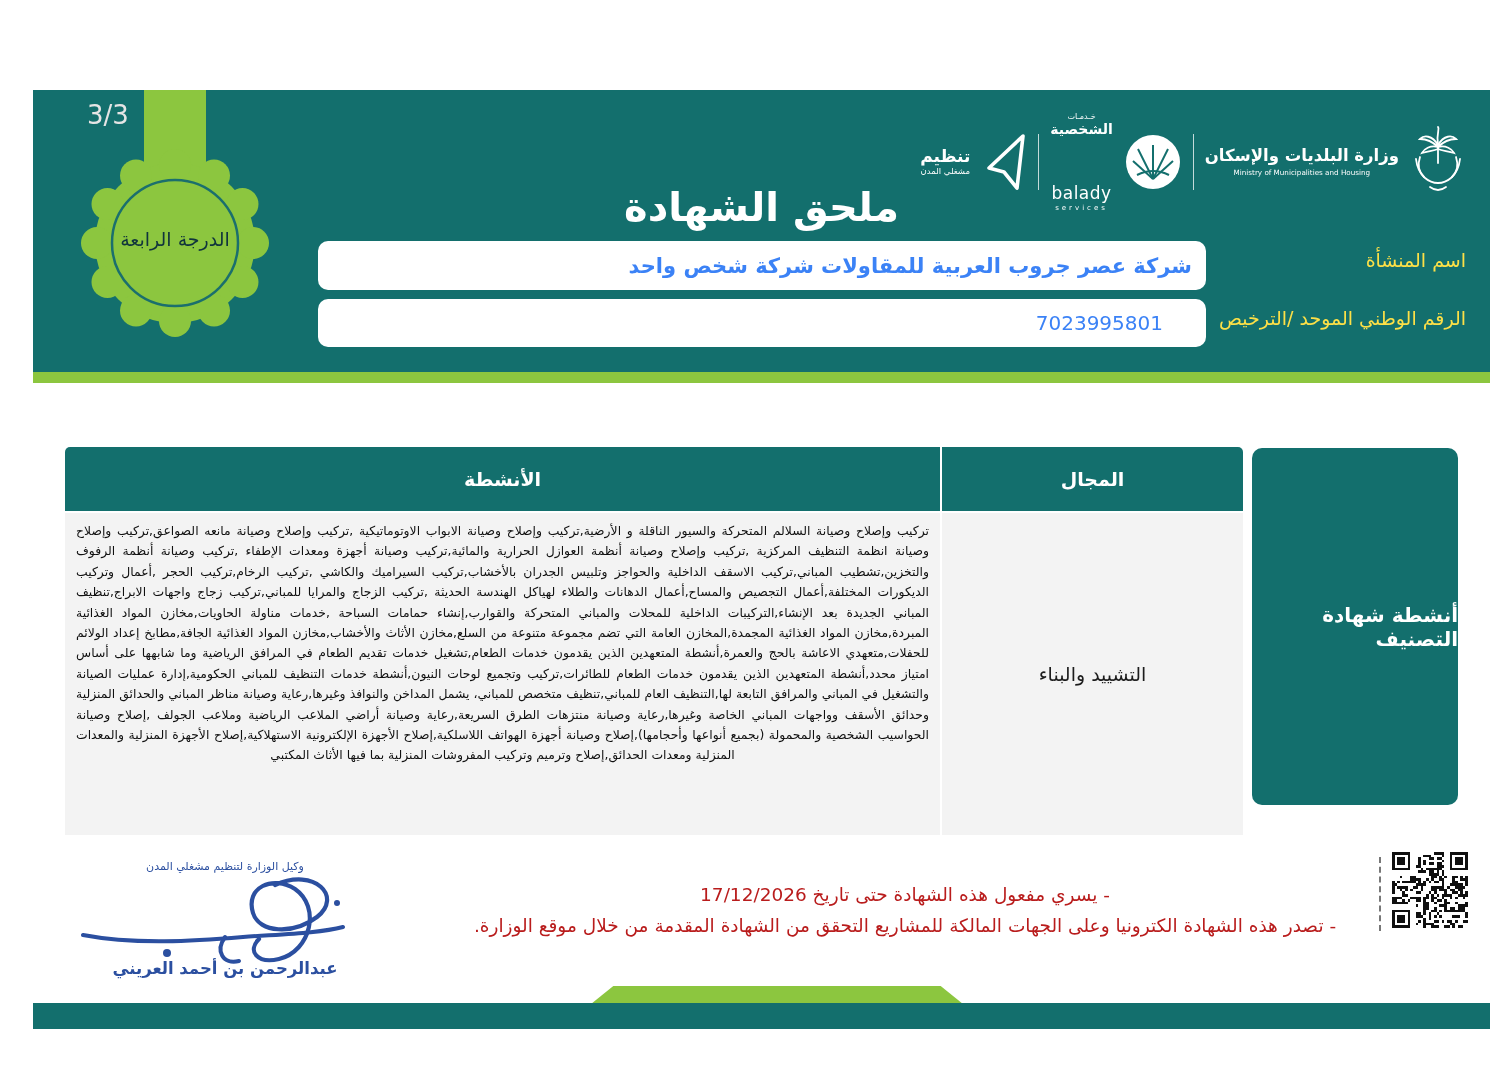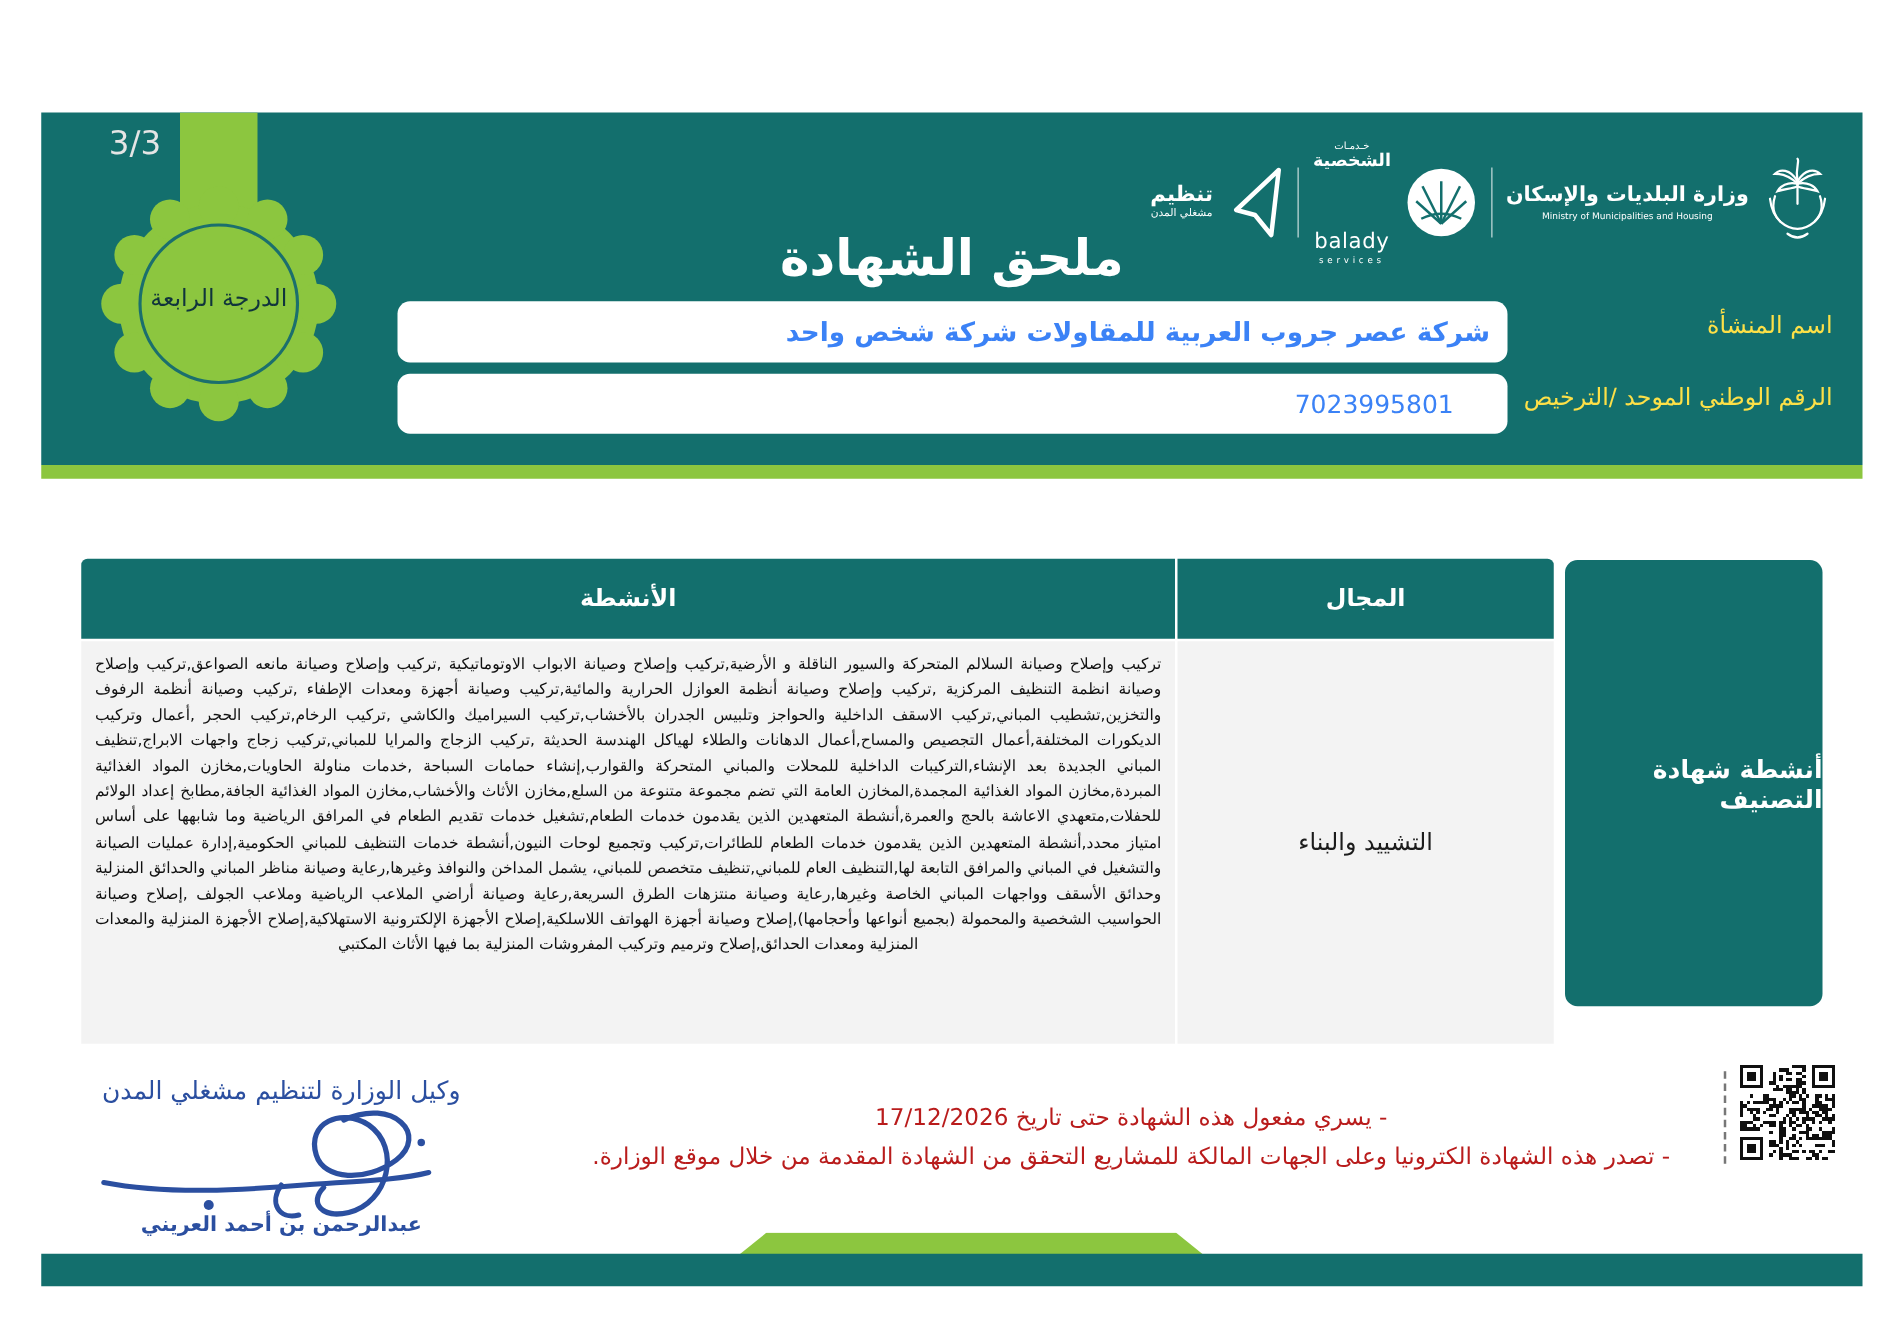--- a/index.html
+++ b/index.html
@@ -59,21 +59,21 @@
   .thead .col-field{border-top-right-radius:5px;}
   .thead .col-act{border-top-left-radius:5px;}
 
   
   .qr{position:absolute;left:1392px;top:852px;}
   .qr-dash{position:absolute;left:1379px;top:857px;height:74px;border-left:2px dashed #777;}
   .notes{position:absolute;right:153px;top:879px;width:900px;text-align:center;color:#b91c1c;
          font-size:18.5px;line-height:31px;}
   .notes p{margin:0;}
   .sig{position:absolute;left:58px;top:860px;width:334px;text-align:center;color:#2b4fa0;}
-  .sig-title{font-size:20px;}
+  .sig-title{font-size:11px;}
   .sig svg{display:block;margin:-4px auto -10px auto;}
   .sig-name{font-size:16.5px;font-weight:700;}
 
   .bottom-tab{position:absolute;left:591px;top:986px;width:372px;height:18px;background:#8cc63f;
               clip-path:polygon(6% 0,94% 0,100% 100%,0 100%);}
   .bottom-bar{position:absolute;left:33px;top:1003px;width:1457px;height:26px;background:#136f6d;}
 </style>
 </head>
 <body>
 

